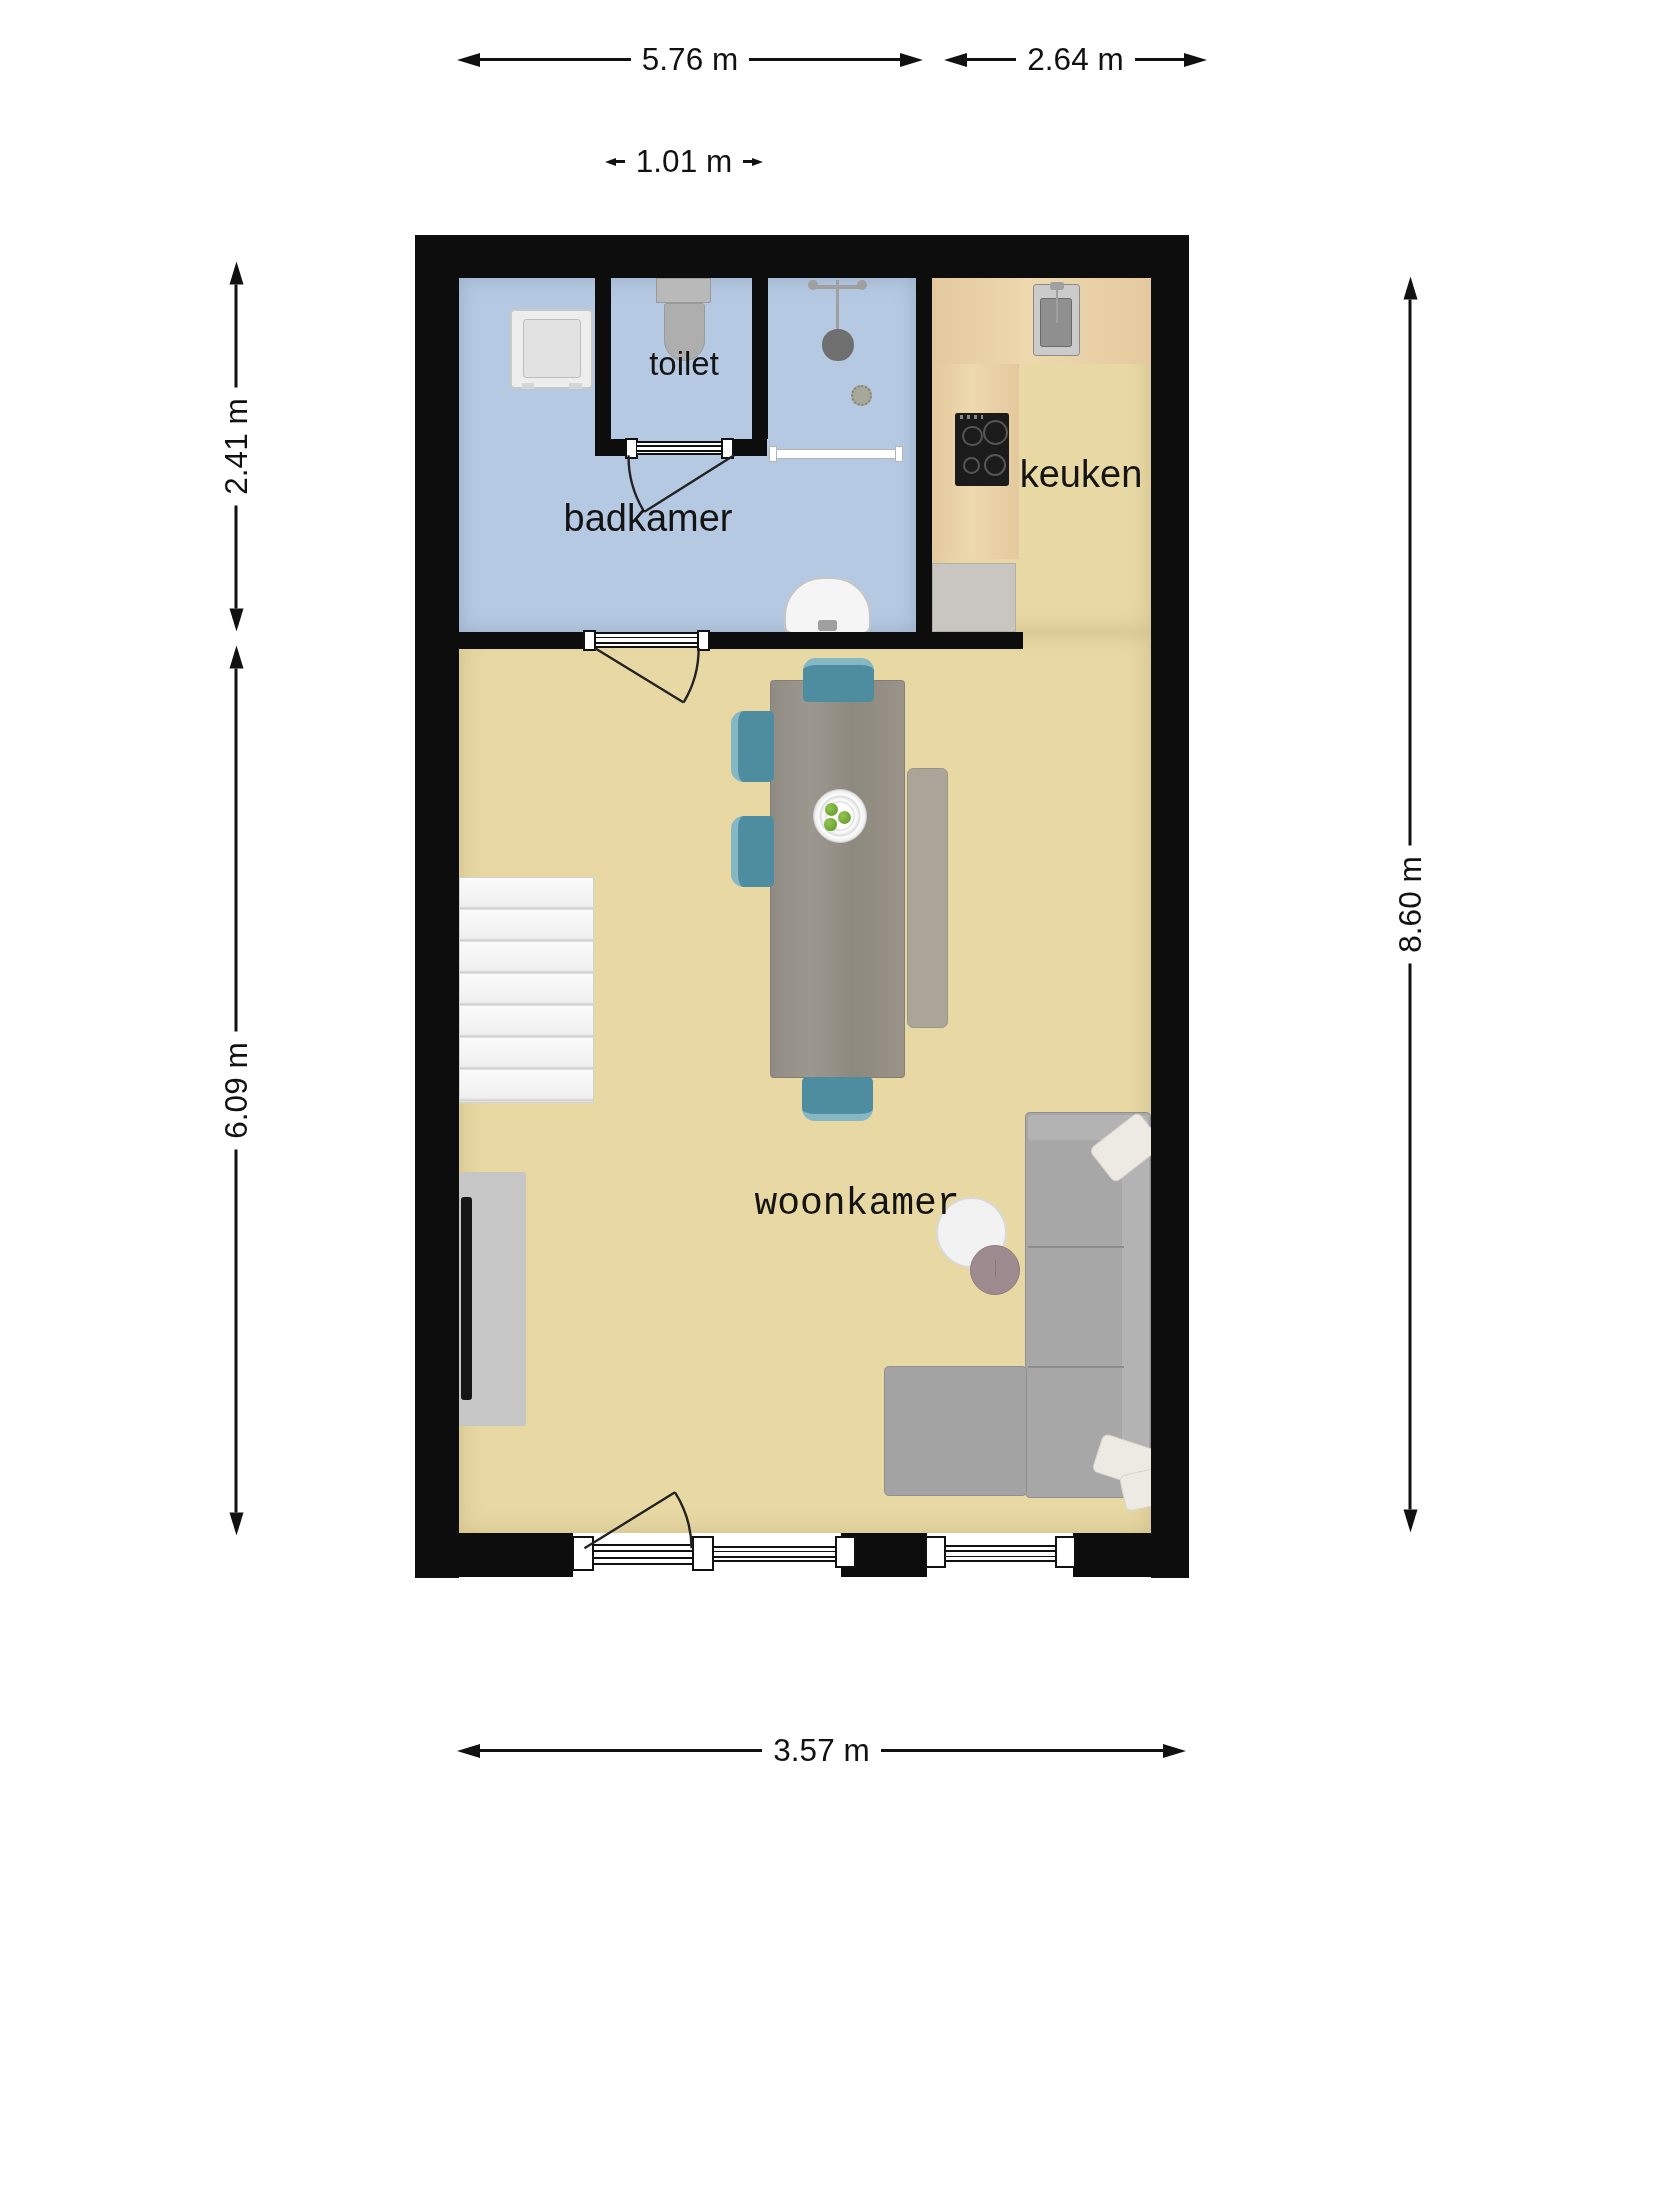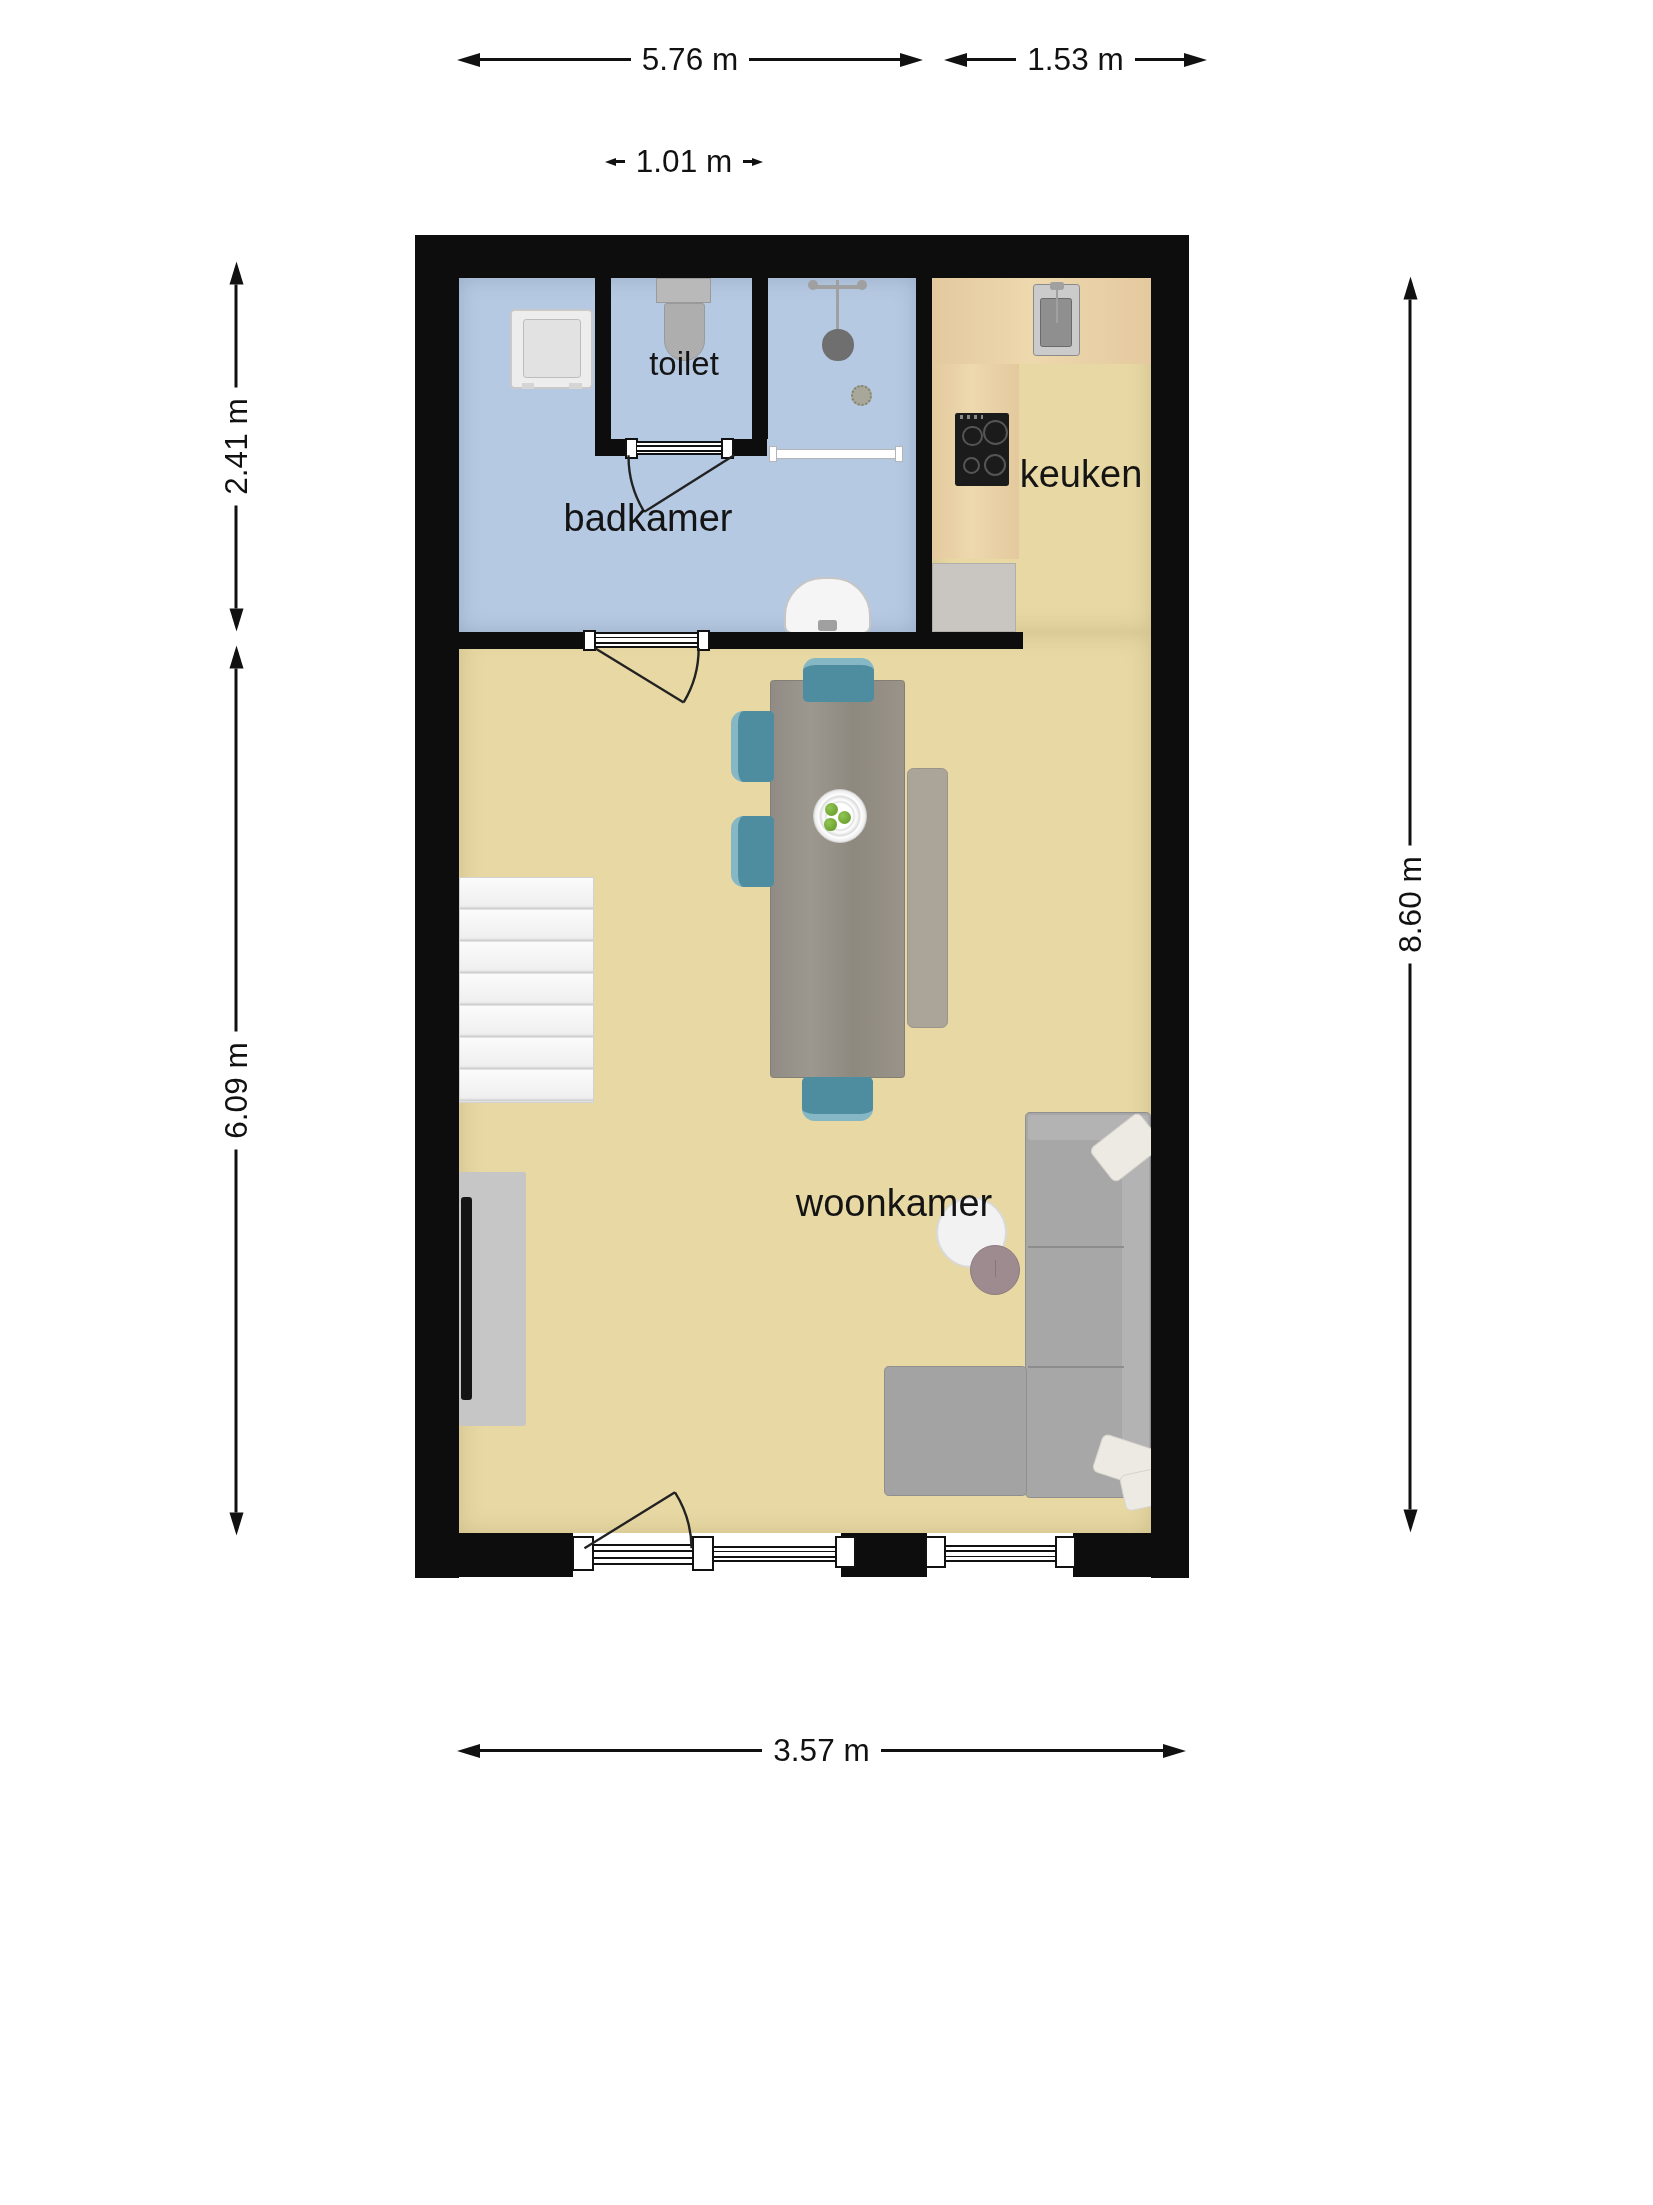--- a/index.html
+++ b/index.html
@@ -74,21 +74,21 @@
   <div class="dim" style="left:457px;top:42px;width:466px;">
     <span class="al"></span>
       <span class="ln"></span>
     <span class="lbl">5.76 m</span>
     <span class="ln"></span>
       <span class="ar"></span>
   </div>
   <div class="dim" style="left:944px;top:42px;width:263px;">
     <span class="al"></span>
       <span class="ln"></span>
-    <span class="lbl">1.53 m</span>
+    <span class="lbl">2.64 m</span>
     <span class="ln"></span>
       <span class="ar"></span>
   </div>
   <div class="dim small" style="left:605px;top:144px;width:158px;">
     <span class="al"></span>
       <span class="ln"></span>
     <span class="lbl">1.01 m</span>
     <span class="ln"></span>
       <span class="ar"></span>
   </div>
@@ -229,17 +229,17 @@
 
   <svg class="overlay" width="1654" height="2205" viewBox="0 0 2100 2800">
     <path d="M 798 578 A 134 134 0 0 0 818 650 M 932 578 L 818 650" stroke="#222" stroke-width="3" fill="none"></path>
     <path d="M 887 823 A 132 132 0 0 1 868 892 M 755 823 L 868 892" stroke="#222" stroke-width="3" fill="none"></path>
     <path d="M 878 1966 A 135 135 0 0 0 857 1895 M 742 1966 L 857 1895" stroke="#222" stroke-width="3" fill="none"></path>
   </svg>
 
   <div class="room-label sm" style="left:684px;top:364px;">toilet</div>
   <div class="room-label" style="left:648px;top:518px;">badkamer</div>
   <div class="room-label" style="left:1081px;top:474px;">keuken</div>
-  <div class="room-label" style="left:894px;top:1203px;">woonkamer</div>
+  <div class="room-label" style="left:857px;top:1203px;font-family:Liberation Mono, monospace;">woonkamer</div>
 
 
 </div>
 
 
 </body></html>

